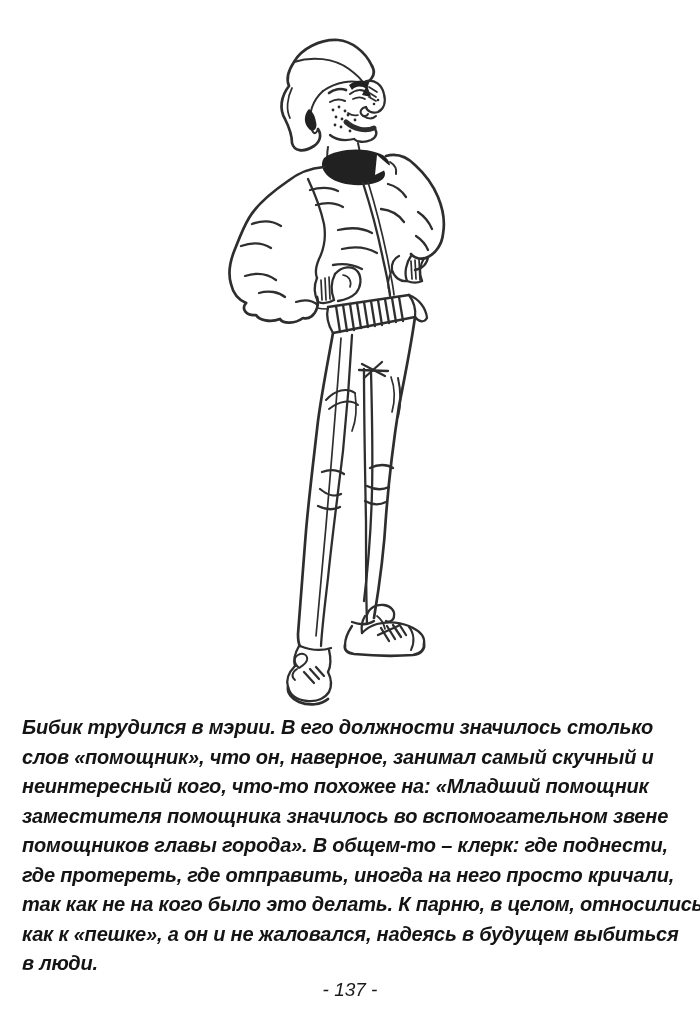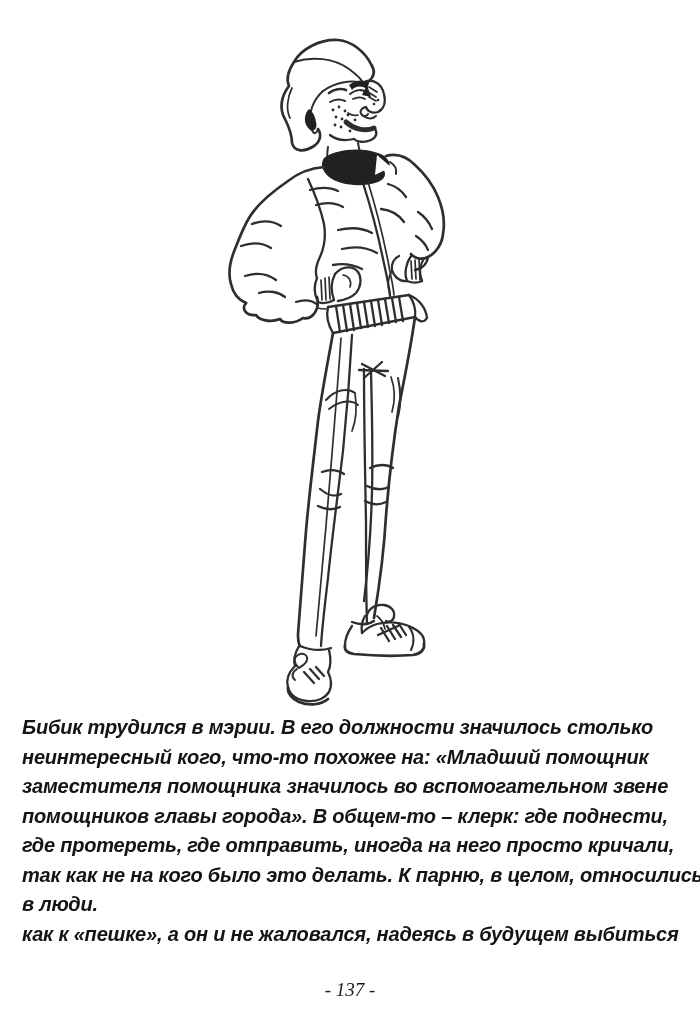--- a/index.html
+++ b/index.html
@@ -42,21 +42,21 @@
     color: #141414;
   }
   .story .line { white-space: nowrap; }
   
   .page-number {
     position: absolute;
     top: 963px;
     left: 0;
     width: 700px;
     text-align: center;
-    font-family: Liberation Serif, serif;
+    font-family: Liberation Sans, sans-serif;
     font-style: italic;
     font-size: 19px;
     color: #1a1a1a;
   }
 </style>
 </head>
 <body>
 
 <div class="page">
 
@@ -255,24 +255,25 @@
           <path d="M 310,653 L 319,663"></path>
           <path d="M 316,651 L 324,660"></path>
       </g>
       <path class="w2" d="M 299,652 C 294,648 293,642 298,639 C 303,636 308,639 307,644 C 306,648 302,650 299,652"></path>
       <path class="w2" d="M 297,653 C 292,656 291,661 295,664"></path>
     </g>
   </svg>
 
   <div class="story">
     <div class="line">Бибик трудился в мэрии. В его должности значилось столько</div>
+    <div class="line">слов «помощник», что он, наверное, занимал самый скучный и</div>
     <div class="line">неинтересный кого, что-то похожее на: «Младший помощник</div>
     <div class="line">заместителя помощника значилось во вспомогательном звене</div>
     <div class="line">помощников главы города». В общем-то – клерк: где поднести,</div>
     <div class="line">где протереть, где отправить, иногда на него просто кричали,</div>
     <div class="line">так как не на кого было это делать. К парню, в целом, относились,</div>
+    <div class="line">как к «пешке», а он и не жаловался, надеясь в будущем выбиться</div>
     <div class="line">в люди.</div>
-    <div class="line">как к «пешке», а он и не жаловался, надеясь в будущем выбиться</div>
   </div>
 
   <div class="page-number">- 137 -</div>
 
 </div>
 
 </body></html>

